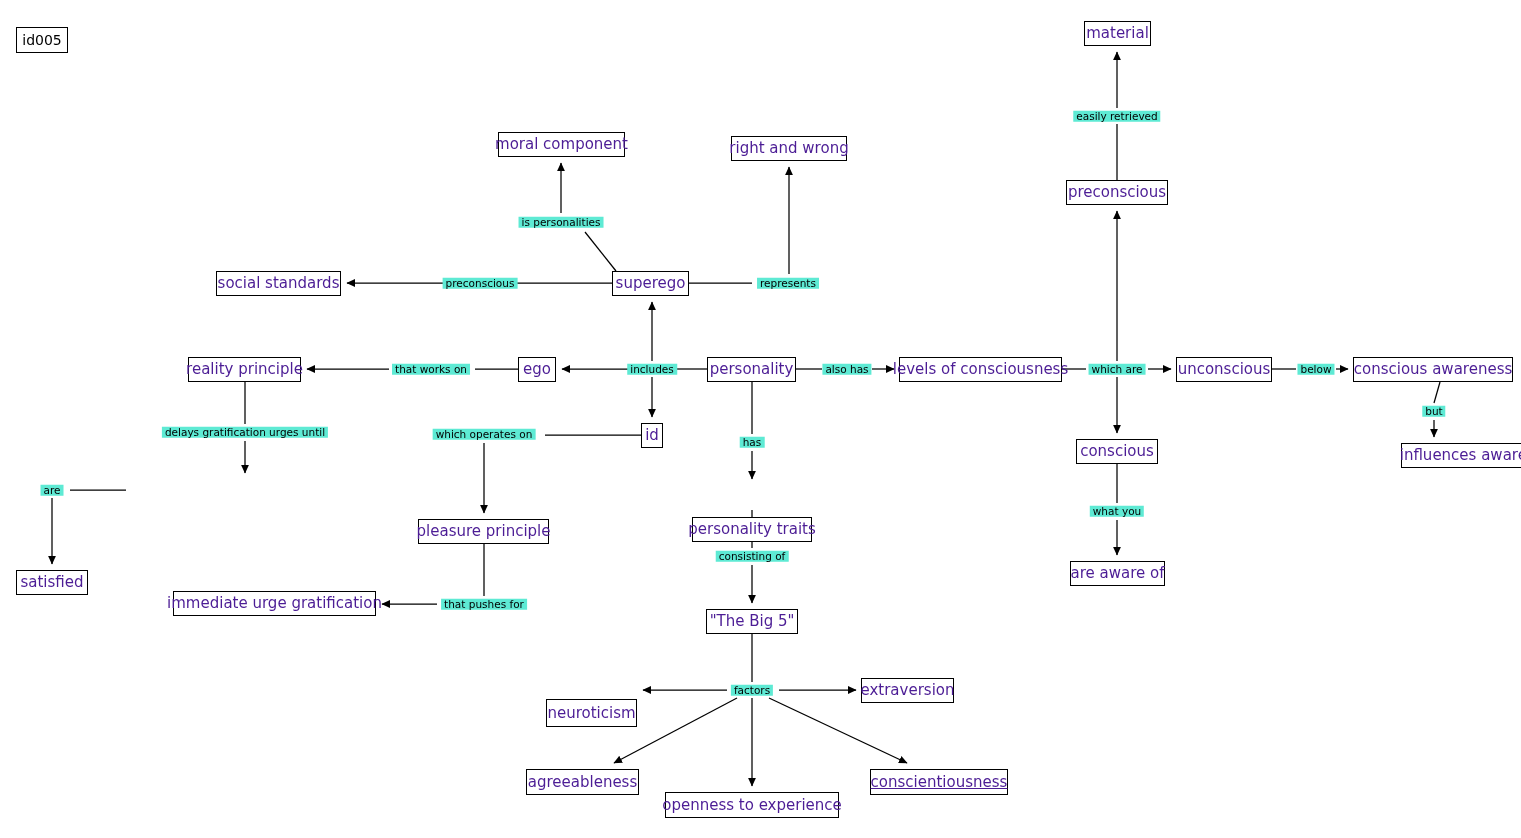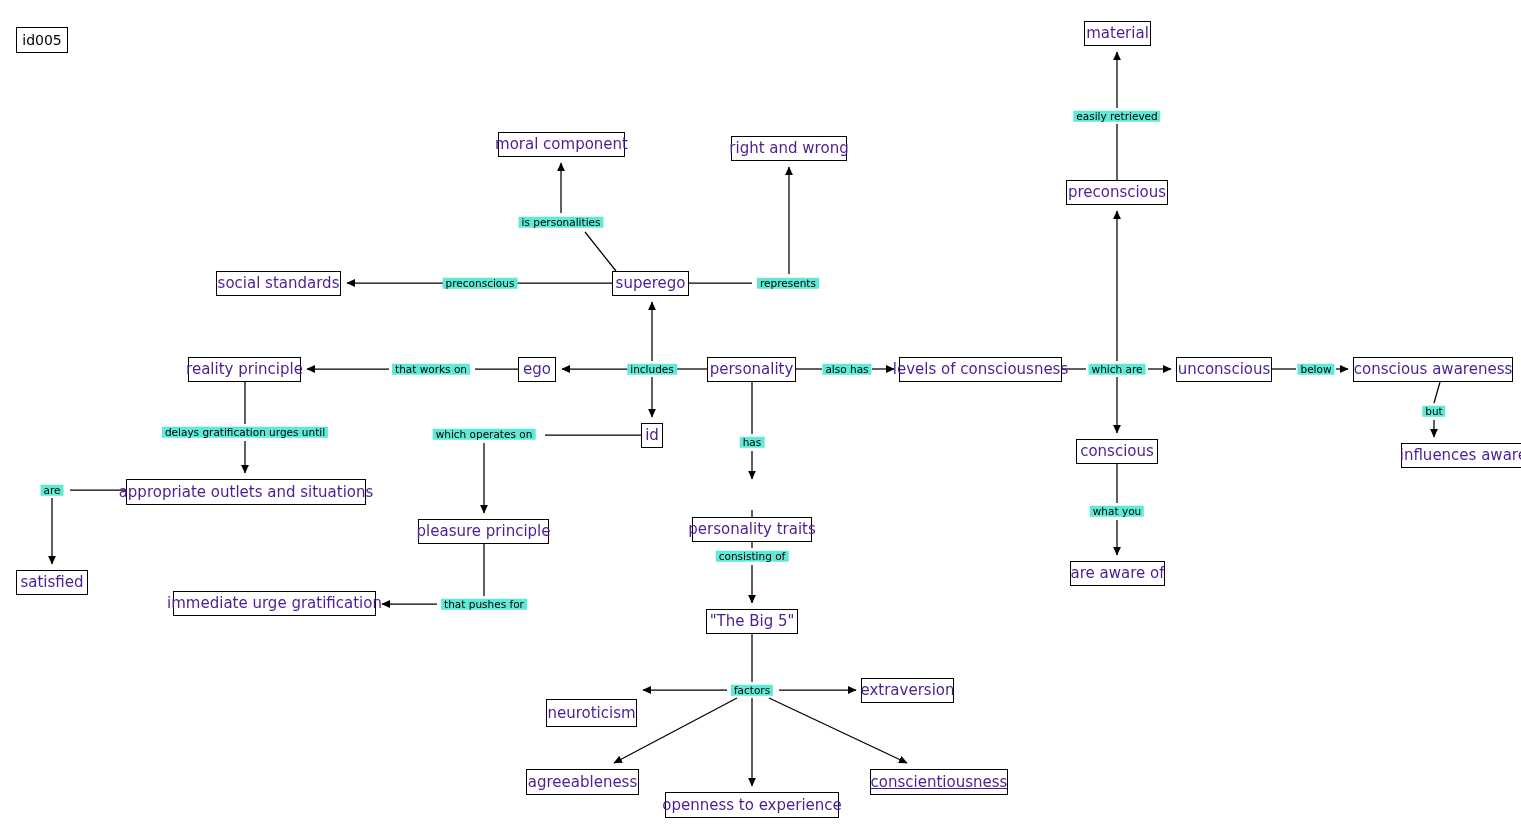--- a/index.html
+++ b/index.html
@@ -193,21 +193,20 @@
   <div class="node" style="left:1176px; top:357px; width:96px; height:25px;">unconscious</div>
 
   <div class="node" style="left:1353px; top:357px; width:160px; height:25px;">conscious awareness</div>
 
   <div class="node" style="left:641px; top:423px; width:22px; height:25px;">id</div>
 
   <div class="node" style="left:1076px; top:439px; width:82px; height:25px;">conscious</div>
 
   <div class="node" style="left:1401px; top:443px; width:159px; height:25px;">influences awareness</div>
 
-  <div class="node" style="left:126px; top:479px; width:240px; height:26px;">appropriate outlets and situations</div>
 
   <div class="node" style="left:692px; top:485px; width:120px; height:25px;margin-top:32px;">personality traits</div>
 
   <div class="node" style="left:418px; top:519px; width:131px; height:25px;">pleasure principle</div>
 
   <div class="node" style="left:1070px; top:561px; width:95px; height:25px;">are aware of</div>
 
   <div class="node" style="left:16px; top:570px; width:72px; height:25px;">satisfied</div>
 
   <div class="node" style="left:173px; top:591px; width:203px; height:25px;">immediate urge gratification</div>

